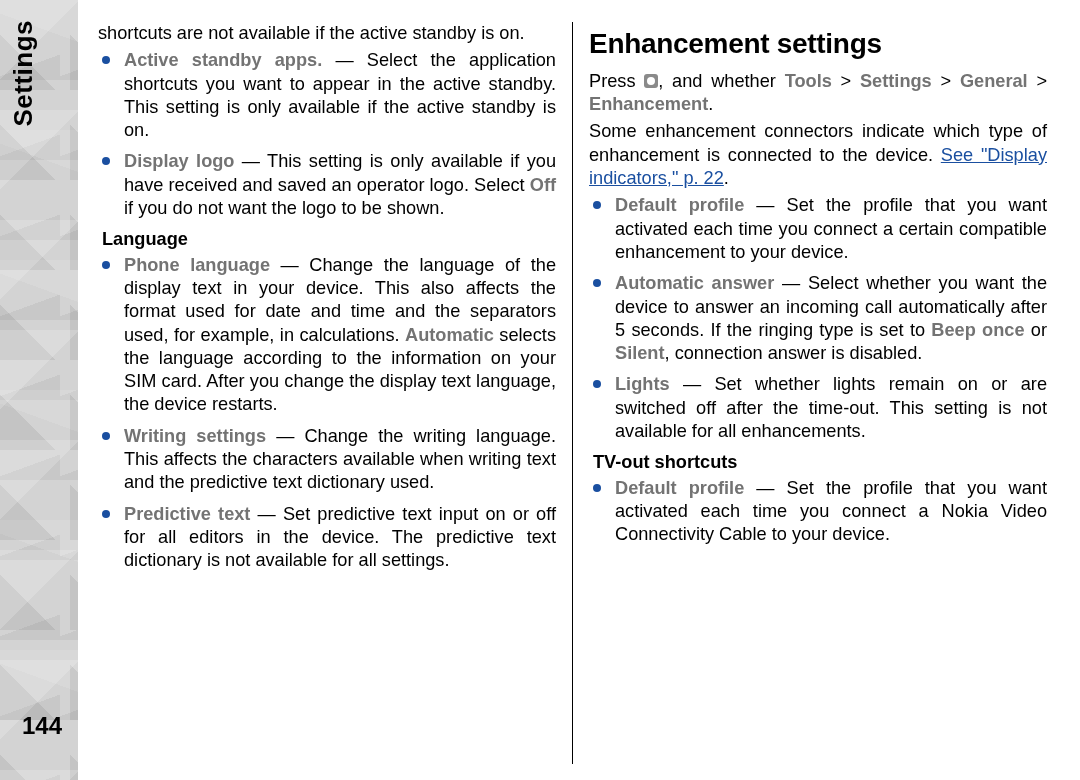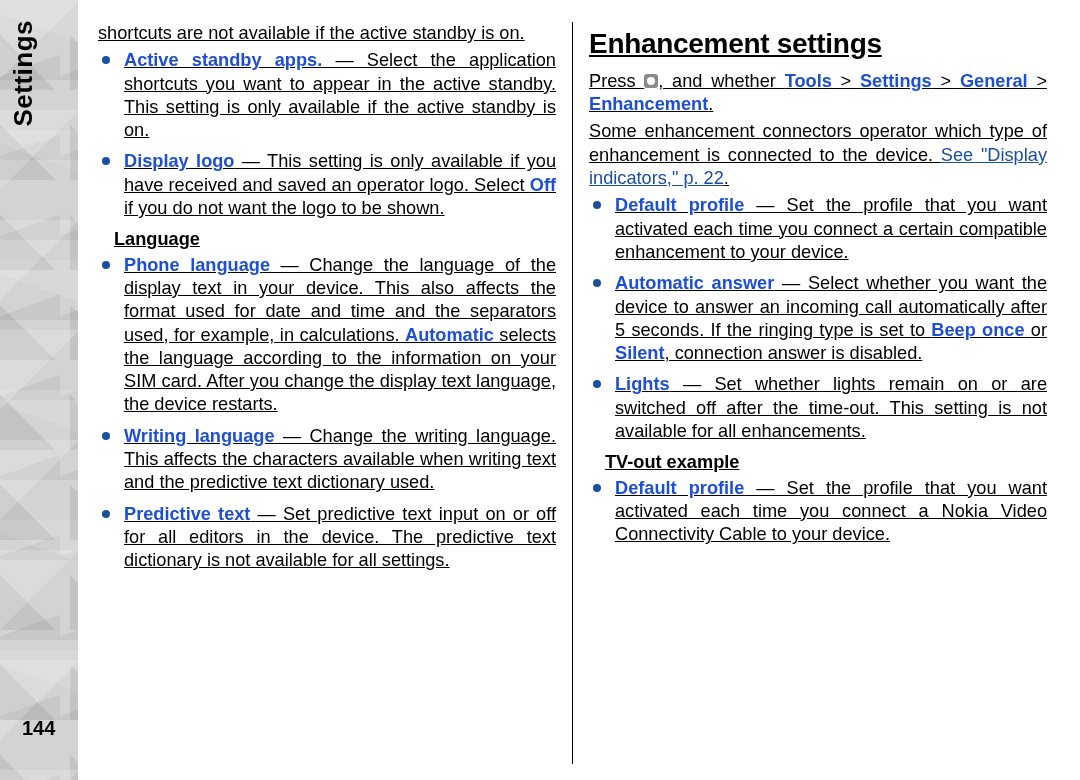--- a/index.html
+++ b/index.html
@@ -36,30 +36,29 @@
     font-weight: bold;
     font-size: 26px;
     color: #000;
     letter-spacing: 0.5px;
   }
   .page-number {
     position: absolute;
     bottom: 40px;
     left: 22px;
     font-weight: bold;
-    font-size: 20px;
+    font-size: 24px;
   }
   .content {
     position: absolute;
     left: 88px;
     top: 22px;
     width: 978px;
     height: 742px;
     display: flex;
-    text-decoration: underline;
   }
   .col {
     width: 478px;
     padding: 0 10px;
     box-sizing: border-box;
     font-size: 18.2px;
     line-height: 1.28;
   }
   .divider {
     width: 1px;
@@ -70,21 +69,21 @@
     font-size: 28px;
     font-weight: bold;
     margin: 4px 0 8px 0;
     letter-spacing: -0.3px;
   }
   .p {
     margin: 0 0 4px 0;
   }
   .subhead {
     font-weight: bold;
-    margin: 6px 0 2px 16px;
+    margin: 6px 0 2px 4px;
   }
   ul.bullets {
     list-style: none;
     margin: 2px 0 6px 0;
     padding: 0 0 0 26px;
   }
   ul.bullets > li {
     position: relative;
     margin: 2px 0 8px 0;
   }
@@ -93,21 +92,21 @@
     position: absolute;
     left: -22px;
     top: 7px;
     width: 8px;
     height: 8px;
     border-radius: 50%;
     background: #1a4fa0;
   }
   .bold-grey {
     font-weight: bold;
-    color: #1d4ed8;
+    color: #737373;
   }
   .link {
     color: #1a4fa0;
     text-decoration: underline;
   }
   .icon-key {
     display: inline-block;
     width: 14px;
     height: 14px;
     vertical-align: -1px;
@@ -148,55 +147,55 @@
       </li>
     </ul>
 
     <div class="subhead">Language</div>
 
     <ul class="bullets">
       <li>
         <span class="bold-grey">Phone language</span><span> — Change the language of the display text in your device. This also affects the format used for date and time and the separators used, for example, in calculations. </span><span class="bold-grey">Automatic</span><span> selects the language according to the information on your SIM card. After you change the display text language, the device restarts.</span>
       </li>
       <li>
-        <span class="bold-grey">Writing language</span><span> — Change the writing language. This affects the characters available when writing text and the predictive text dictionary used.</span>
+        <span class="bold-grey">Writing settings</span><span> — Change the writing language. This affects the characters available when writing text and the predictive text dictionary used.</span>
       </li>
       <li>
         <span class="bold-grey">Predictive text</span><span> — Set predictive text input on or off for all editors in the device. The predictive text dictionary is not available for all settings.</span>
       </li>
     </ul>
   </div>
 
   <div class="divider"></div>
 
   <div class="col just">
     <h2 class="section">Enhancement settings</h2>
 
     <div class="p">
       <span>Press </span><span class="icon-key"></span><span>, and whether </span><span class="bold-grey">Tools</span><span> &gt; </span><span class="bold-grey">Settings</span><span> &gt; </span><span class="bold-grey">General</span><span> &gt; </span><span class="bold-grey">Enhancement</span><span>.</span>
     </div>
 
     <div class="p">
-      <span>Some enhancement connectors operator which type of enhancement is connected to the device. </span><span class="link">See "Display indicators," p. 22</span><span>.</span>
+      <span>Some enhancement connectors indicate which type of enhancement is connected to the device. </span><span class="link">See "Display indicators," p. 22</span><span>.</span>
     </div>
 
 
     <ul class="bullets">
       <li>
         <span class="bold-grey">Default profile</span><span> — Set the profile that you want activated each time you connect a certain compatible enhancement to your device.</span>
       </li>
       <li>
         <span class="bold-grey">Automatic answer</span><span> — Select whether you want the device to answer an incoming call automatically after 5 seconds. If the ringing type is set to </span><span class="bold-grey">Beep once</span><span> or </span><span class="bold-grey">Silent</span><span>, connection answer is disabled.</span>
       </li>
       <li>
         <span class="bold-grey">Lights</span><span> — Set whether lights remain on or are switched off after the time-out. This setting is not available for all enhancements.</span>
       </li>
     </ul>
 
-    <div class="subhead">TV-out example</div>
+    <div class="subhead">TV-out shortcuts</div>
 
     <ul class="bullets">
       <li>
         <span class="bold-grey">Default profile</span><span> — Set the profile that you want activated each time you connect a Nokia Video Connectivity Cable to your device.</span>
       </li>
     </ul>
   </div>
 </div>
 
 </body></html>

